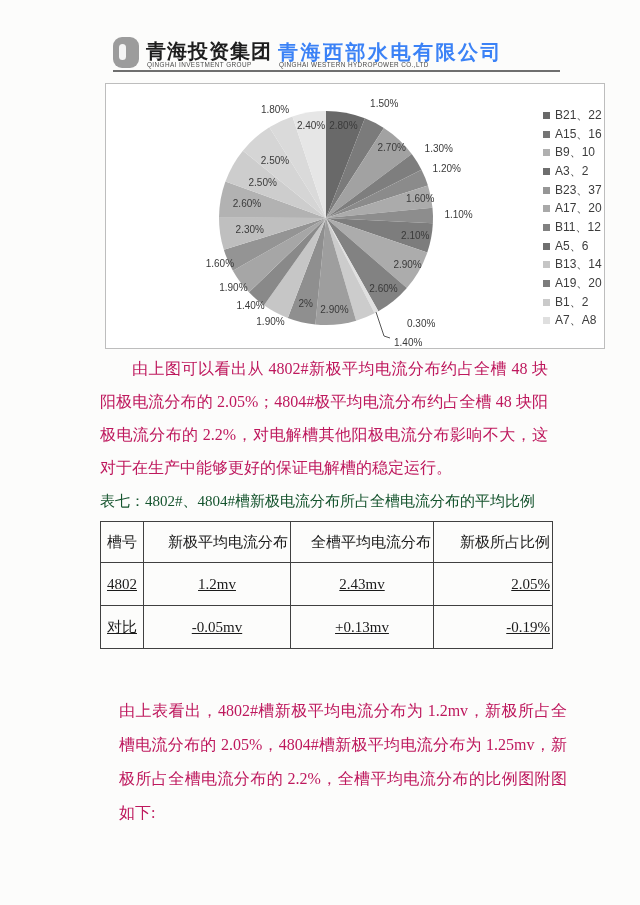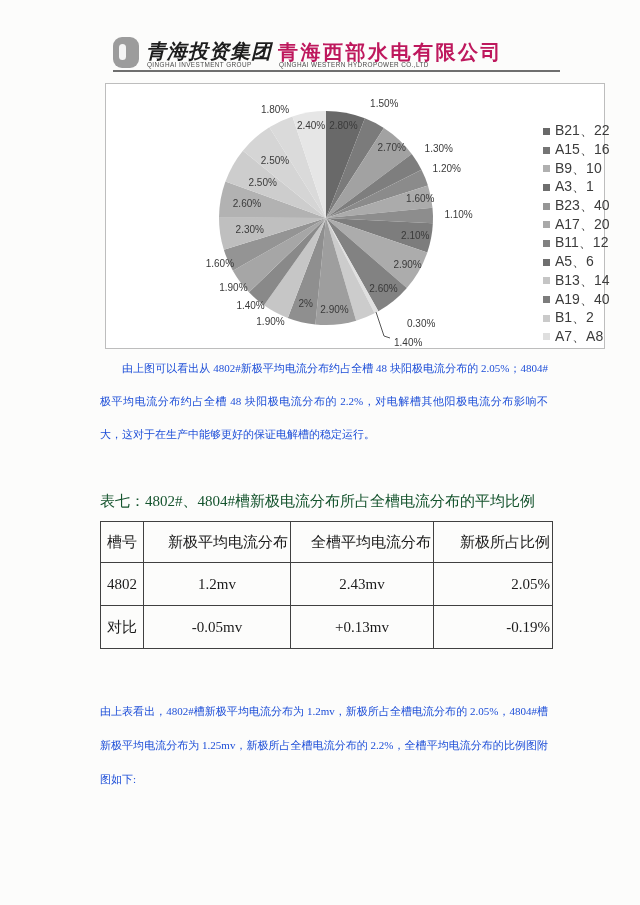--- a/index.html
+++ b/index.html
@@ -16,82 +16,82 @@
     position:absolute;left:113px;top:37px;width:26px;height:31px;
     background:#9c9c9c;border-radius:9px;
   }
   .logo-slot{
     position:absolute;left:6px;top:7px;width:7px;height:16px;
     background:#f4f4f4;border-radius:4px;
   }
   .brand-cn{
     position:absolute;left:146px;top:38px;
     font-family:"Liberation Serif","DejaVu Serif",serif;
-    font-weight:bold;font-style:italic;
+    font-weight:bold;
     font-size:20px;letter-spacing:1px;color:#1d1d1d;white-space:nowrap;
   }
   .brand-en{
     position:absolute;left:147px;top:61px;
     font-family:"Liberation Sans","DejaVu Sans",sans-serif;
     font-size:6.4px;letter-spacing:.4px;color:#4a4a4a;white-space:nowrap;
   }
   .company-cn{
     position:absolute;left:278px;top:39px;
     font-family:"Liberation Sans","DejaVu Sans",sans-serif;
-    font-weight:bold;font-size:20px;letter-spacing:2.5px;color:#be185d;white-space:nowrap;
+    font-weight:bold;font-size:20px;letter-spacing:2.5px;color:#3b82f6;white-space:nowrap;
   }
   .company-en{
     position:absolute;left:279px;top:61px;
     font-family:"Liberation Sans","DejaVu Sans",sans-serif;
     font-size:6.4px;letter-spacing:.4px;color:#4a4a4a;white-space:nowrap;
   }
   .head-rule{
     position:absolute;left:113px;top:70px;width:447px;height:2px;
     background:#6e6e6e;
   }
   
   .chartbox{
     position:absolute;left:105px;top:83px;width:498px;height:264px;
     background:#ffffff;border:1px solid #bdbdbd;
   }
   .chartbox svg{position:absolute;left:0;top:0;}
   .legend{
-    position:absolute;left:437px;top:38px;
-    font-family:"Liberation Sans","DejaVu Sans",sans-serif;
-    font-size:14px;color:#3c3c3c;
+    position:absolute;left:437px;top:22px;
+    font-family:"Liberation Sans","DejaVu Sans",sans-serif;
+    font-size:12px;color:#3c3c3c;
   }
   .leg-item{display:flex;align-items:center;height:18.7px;white-space:nowrap;}
   .leg-swatch{width:7px;height:7px;margin-right:5px;flex:none;display:inline-block;}
   
   .body-par{
     position:absolute;left:100px;width:448px;
-    font-size:11px;line-height:33px;
-    text-align:justify;color:#1d4ed8;
+    font-size:16px;line-height:33px;
+    text-align:justify;color:#be185d;
     margin:0;
   }
   .p1{top:352px;text-indent:2em;}
-  .p2{top:694px;line-height:34px;}
+  .p2{top:694px;line-height:34px;margin-left:19px;}
   .tbl-caption{
     position:absolute;left:100px;top:492px;
     font-size:15px;color:#14532d;white-space:nowrap;
   }
   
   table.data{
     position:absolute;left:100px;top:521px;width:452px;
     border-collapse:collapse;table-layout:fixed;
     font-size:15px;color:#1b1b1b;
     font-family:"Liberation Serif","DejaVu Serif",serif;
     padding-left:40px;
   }
   table.data td,table.data th{
     border:1px solid #404040;font-weight:normal;
     padding:0 2px;overflow:hidden;white-space:nowrap;
   }
   table.data tr.hrow{height:41px;}
-  table.data tr.drow{height:43px;}
+  table.data tr.drow{height:43px;text-decoration:underline;}
   .al{text-align:right;padding-left:10px;}
   .ac{text-align:center;}
   .al12{text-align:right;padding-left:12px;}
 </style>
 </head>
 <body>
 
 <div class="page">
 
   <div>
@@ -165,45 +165,45 @@
         <div class="leg-item">
           <span class="leg-swatch" style="background: rgb(117, 117, 117);"></span>
           <span>A15、16</span>
         </div>
         <div class="leg-item">
           <span class="leg-swatch" style="background: rgb(176, 176, 176);"></span>
           <span>B9、10</span>
         </div>
         <div class="leg-item">
           <span class="leg-swatch" style="background: rgb(110, 110, 110);"></span>
-          <span>A3、1</span>
+          <span>A3、2</span>
         </div>
         <div class="leg-item">
           <span class="leg-swatch" style="background: rgb(150, 150, 150);"></span>
-          <span>B23、40</span>
+          <span>B23、37</span>
         </div>
         <div class="leg-item">
           <span class="leg-swatch" style="background: rgb(169, 169, 169);"></span>
           <span>A17、20</span>
         </div>
         <div class="leg-item">
           <span class="leg-swatch" style="background: rgb(129, 129, 129);"></span>
           <span>B11、12</span>
         </div>
         <div class="leg-item">
           <span class="leg-swatch" style="background: rgb(111, 111, 111);"></span>
           <span>A5、6</span>
         </div>
         <div class="leg-item">
           <span class="leg-swatch" style="background: rgb(197, 197, 197);"></span>
           <span>B13、14</span>
         </div>
         <div class="leg-item">
           <span class="leg-swatch" style="background: rgb(124, 124, 124);"></span>
-          <span>A19、40</span>
+          <span>A19、20</span>
         </div>
         <div class="leg-item">
           <span class="leg-swatch" style="background: rgb(202, 202, 202);"></span>
           <span>B1、2</span>
         </div>
         <div class="leg-item">
           <span class="leg-swatch" style="background: rgb(223, 223, 223);"></span>
           <span>A7、A8</span>
         </div>
       </div>

